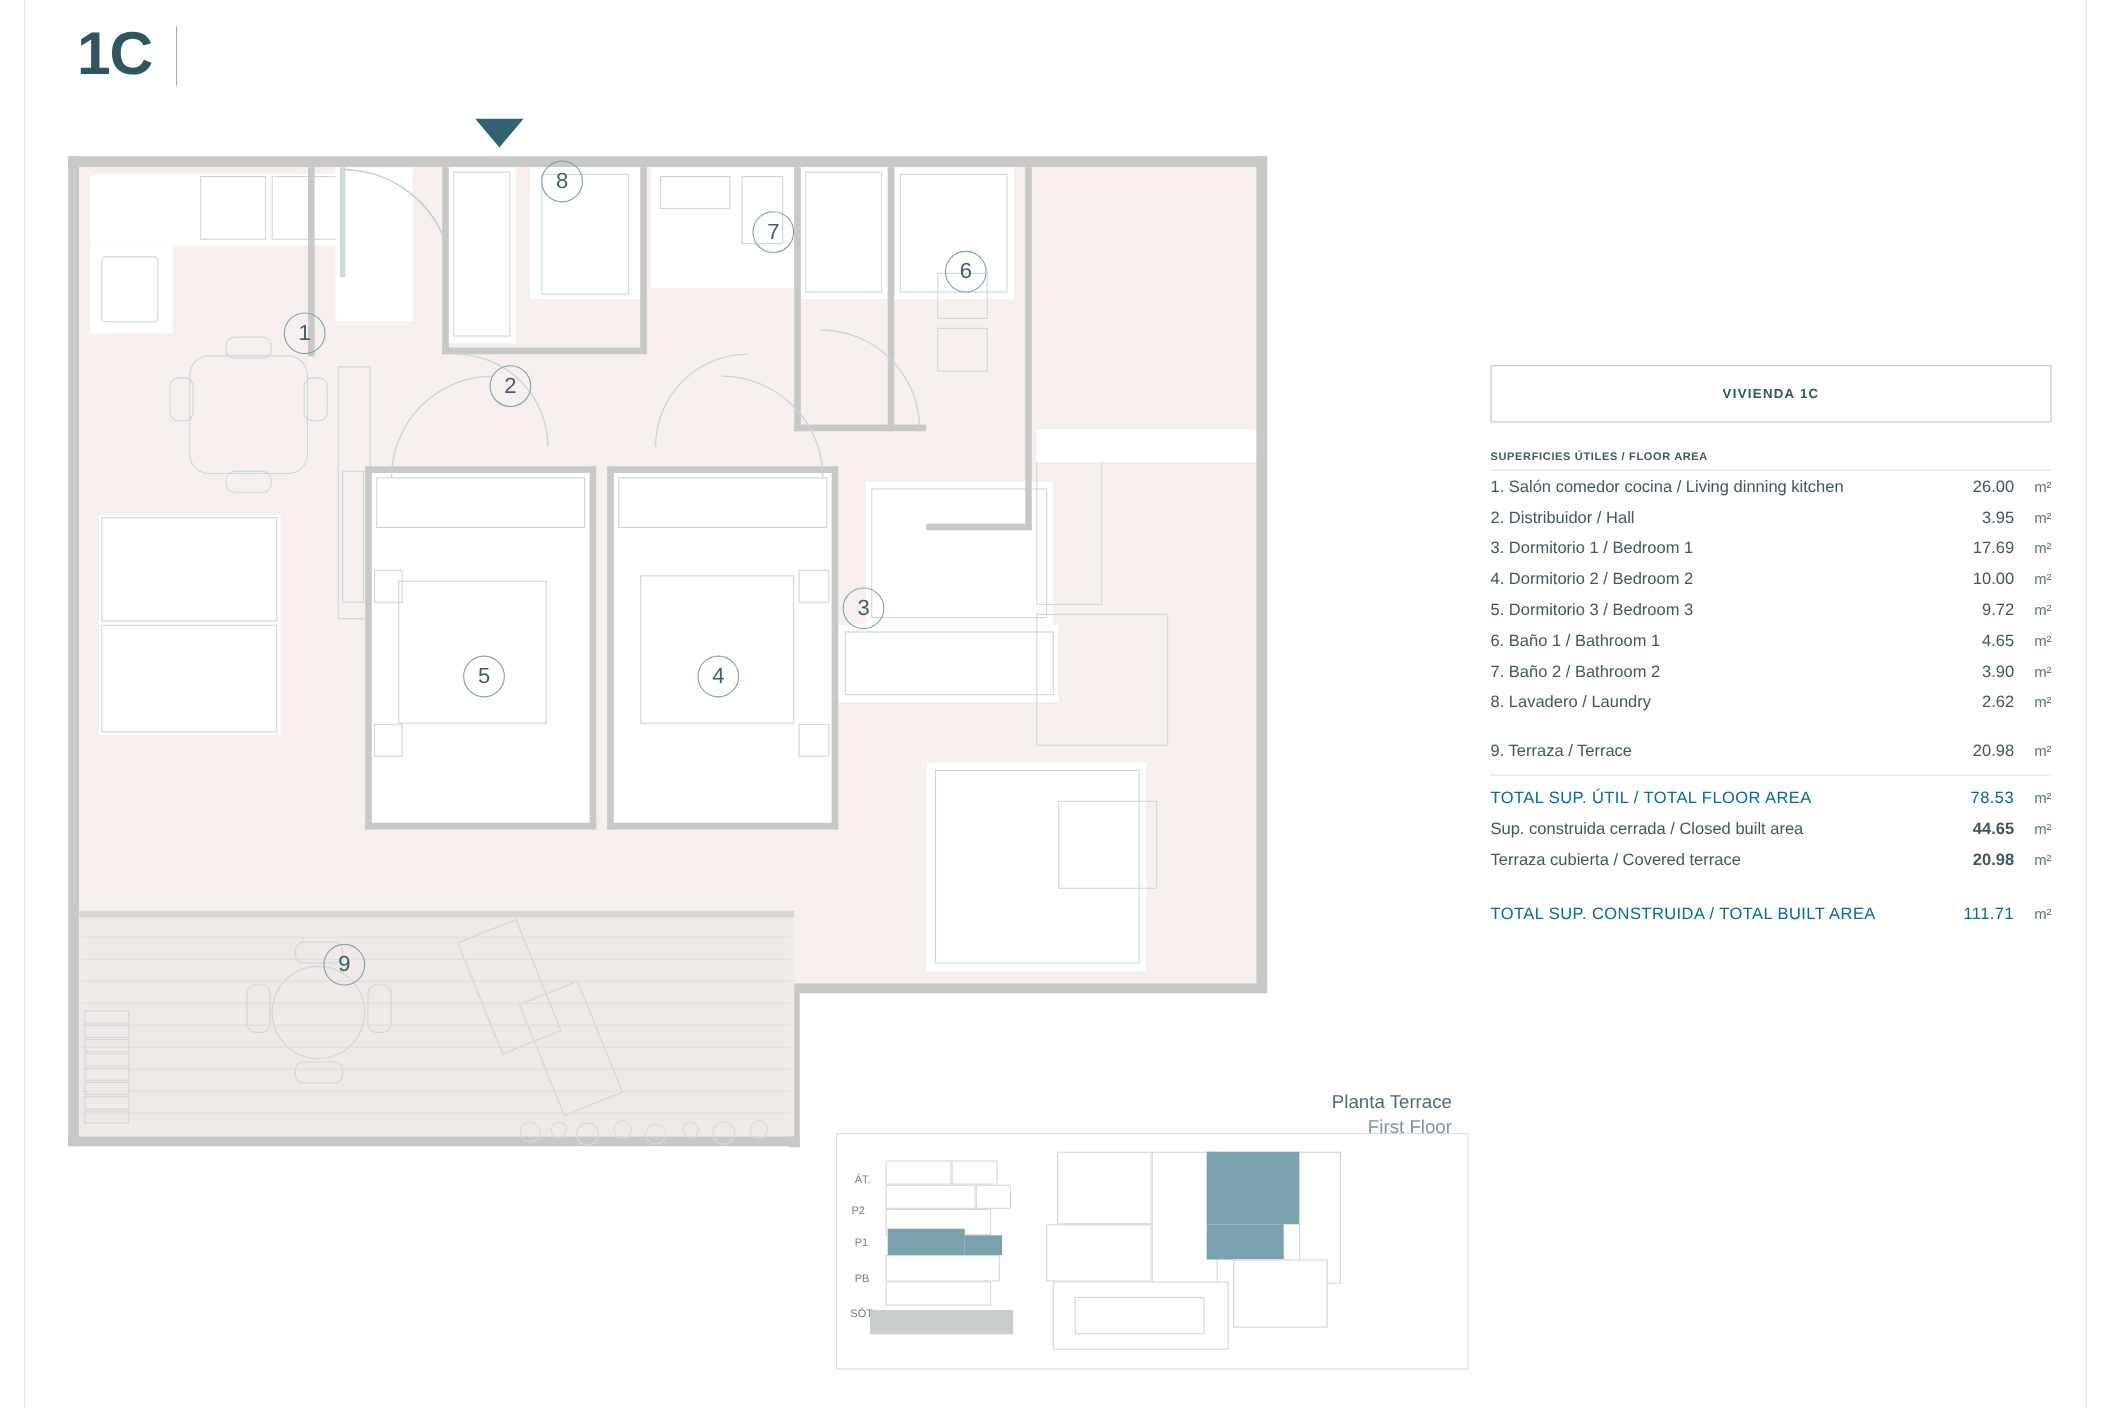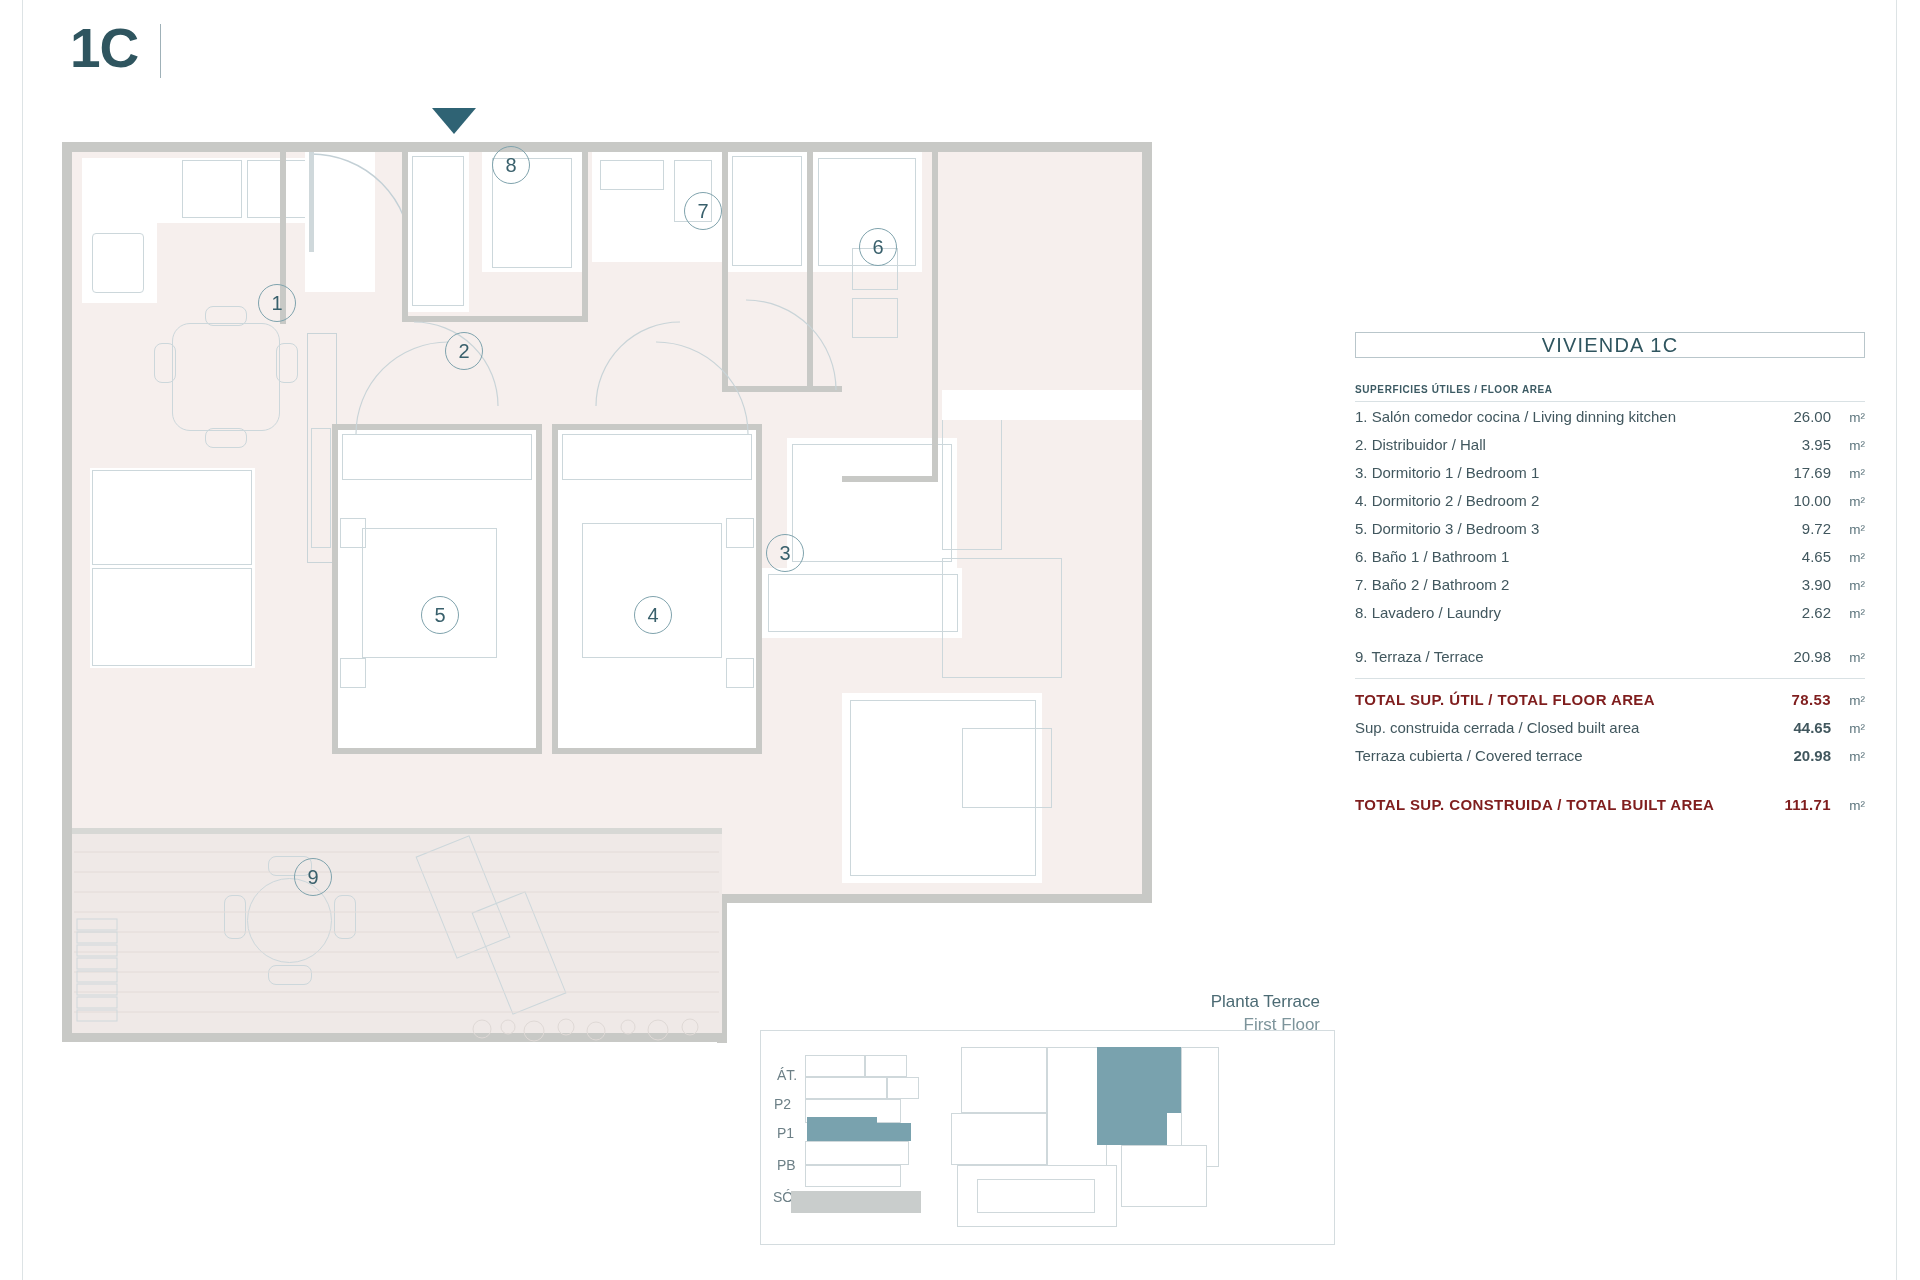--- a/index.html
+++ b/index.html
@@ -39,43 +39,43 @@
   
   #view-marker {
     position:absolute; left:0; top:0; width:0; height:0;
     border-left:22px solid transparent; border-right:22px solid transparent;
     border-top:26px solid #2f6374;
   }
 
   
   #table { position:absolute; left:1355px; top:332px; width:510px; }
   #table-title {
-    border:1px solid #b9c6cb; height:26px; display:flex; align-items:center;
-    justify-content:center; font-size:20px; letter-spacing:1.2px; font-weight:400;
+    border:1px solid #b9c6cb; height:52px; display:flex; align-items:center;
+    justify-content:center; font-size:12px; letter-spacing:1.2px; font-weight:700;
     color:#2f555f;
   }
   .sec-head {
     font-size:10px; letter-spacing:0.6px; color:#3c5a63; font-weight:600;
     margin-top:26px; padding-bottom:6px; border-bottom:1px solid #d9e1e4;
   }
   .row { display:flex; align-items:baseline; font-size:15px; padding:5.5px 0 5.5px 0; color:#41575e; }
   .row .nm { flex:1 1 auto; white-space:nowrap; }
   .row .val { width:62px; text-align:right; }
   .row .un { width:34px; text-align:right; color:#5d757d; font-size:13.5px; }
-  .row.bold .nm, .row.bold .val { font-weight:700; color:#7f1d1d; letter-spacing:0.4px; }
+  .row.bold .nm, .row.bold .val { font-weight:400; color:#0369a1; letter-spacing:0.4px; }
   .gap { height:16px; }
   .rule { height:1px; background:#d9e1e4; margin-top:8px; }
 
   
   #keyplan { position:absolute; left:760px; top:1030px; width:575px; height:215px;
              border:1px solid #d4dcdf; background:#ffffff; }
   #floor-label { position:absolute; left:1140px; top:990px; text-align:right; width:180px;
                  font-size:17px; color:#4c6b74; line-height:23px; }
   #floor-label .en2 { color:#7d949b; }
-  .kp-row-label { position:absolute; font-size:14px; color:#6d8087; }
+  .kp-row-label { position:absolute; font-size:10px; color:#6d8087; }
   .kp-bar { position:absolute; border:1px solid #cfd8db; background:#ffffff; }
   .kp-hl { position:absolute; background:#79a2ae; }
   .kp-grey { position:absolute; background:#c9cdcc; }
 
   
   .edge-rule { position:absolute; width:1px; background:#dde3e5; }
 </style>
 </head>
 <body>
 

